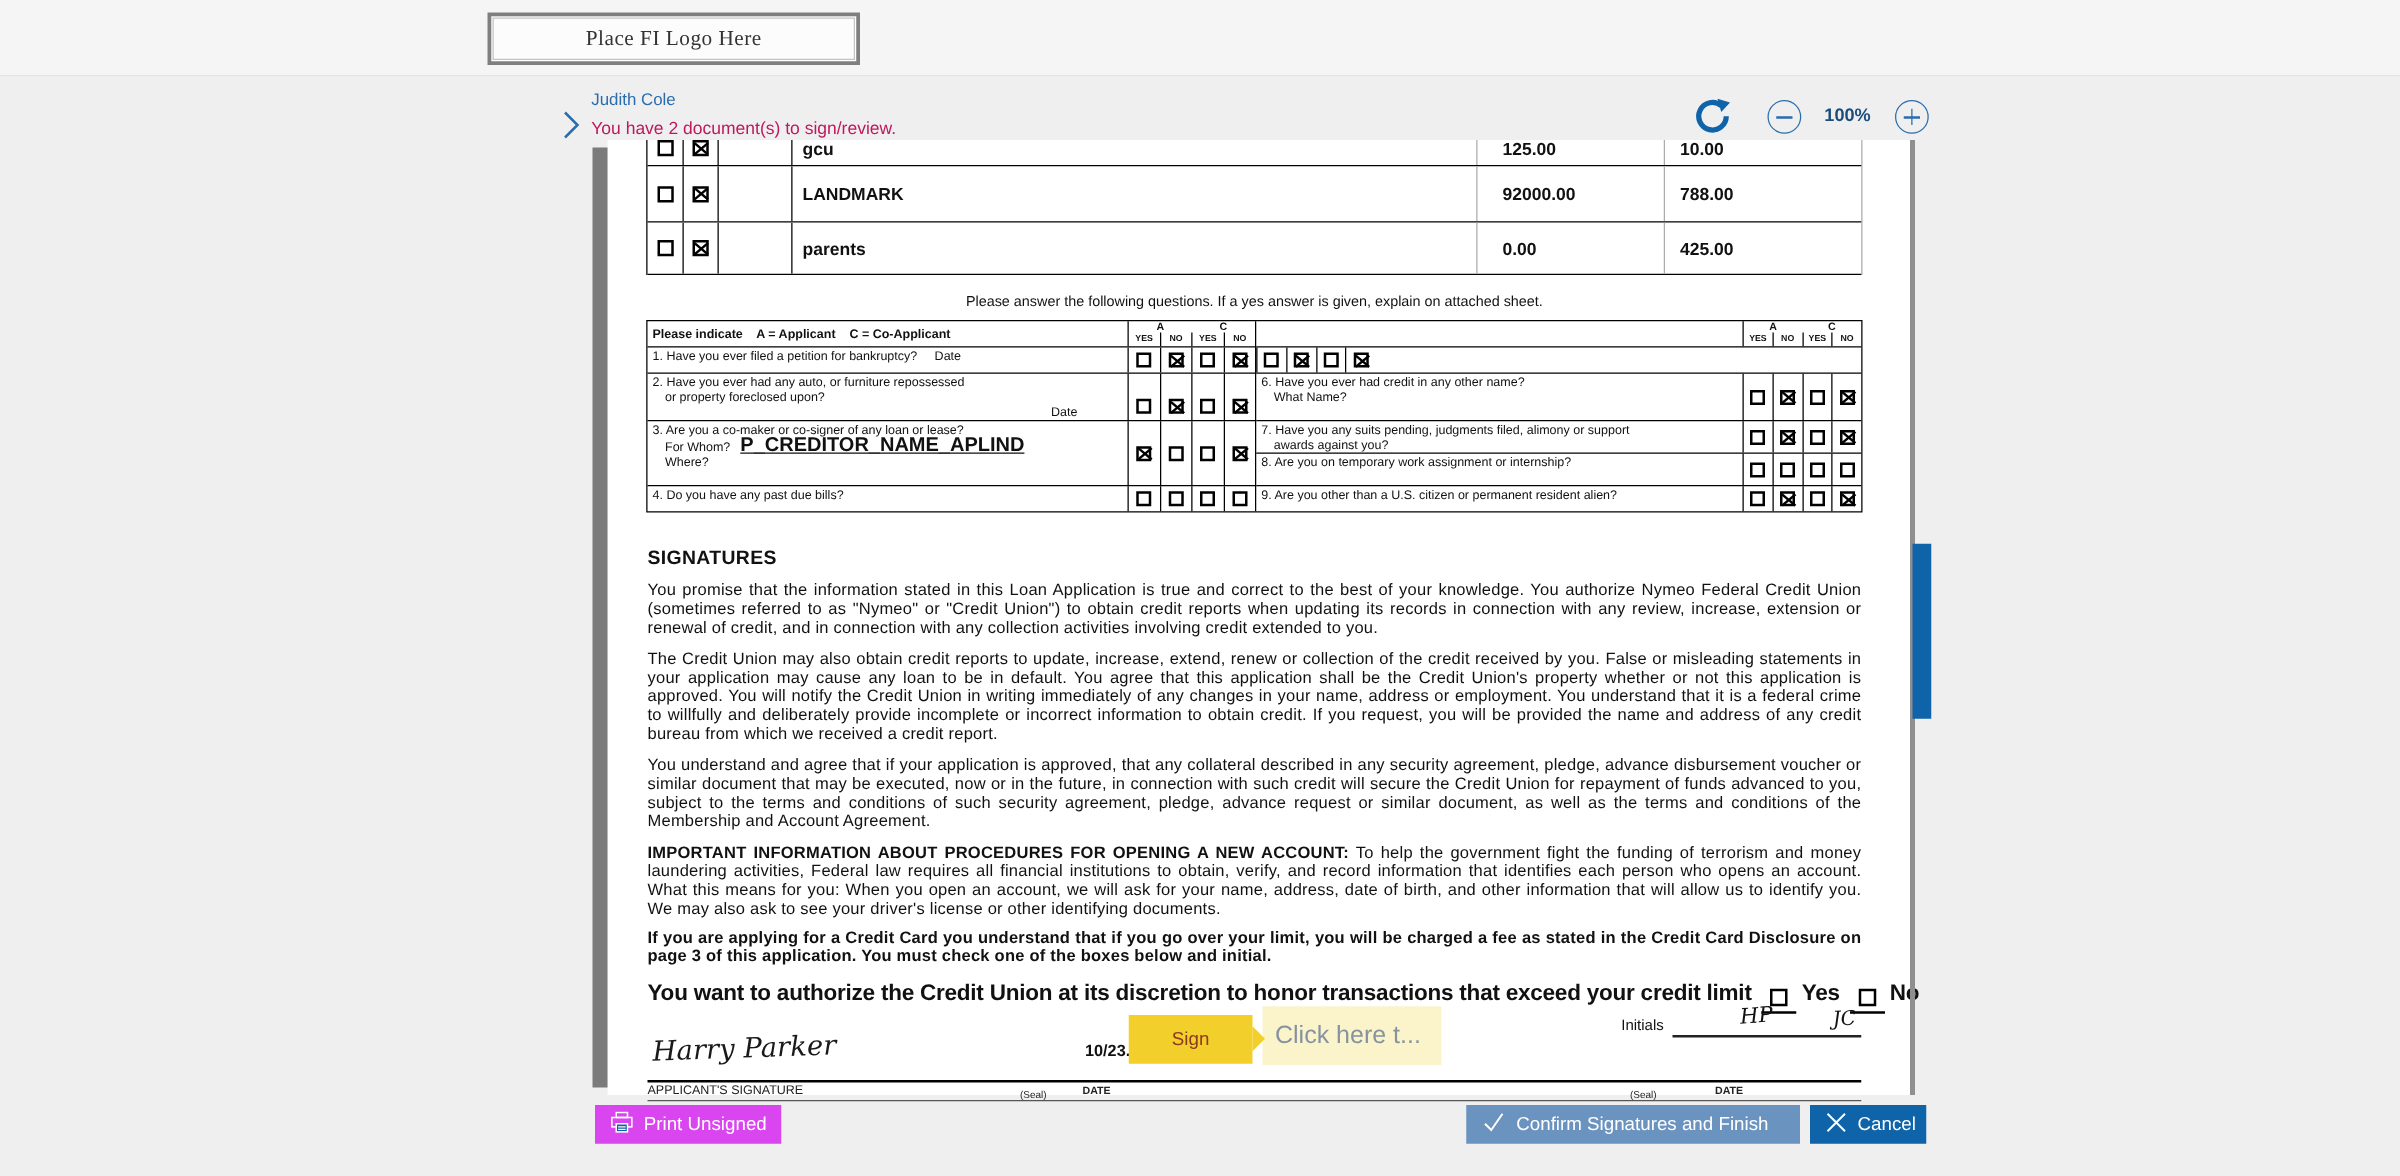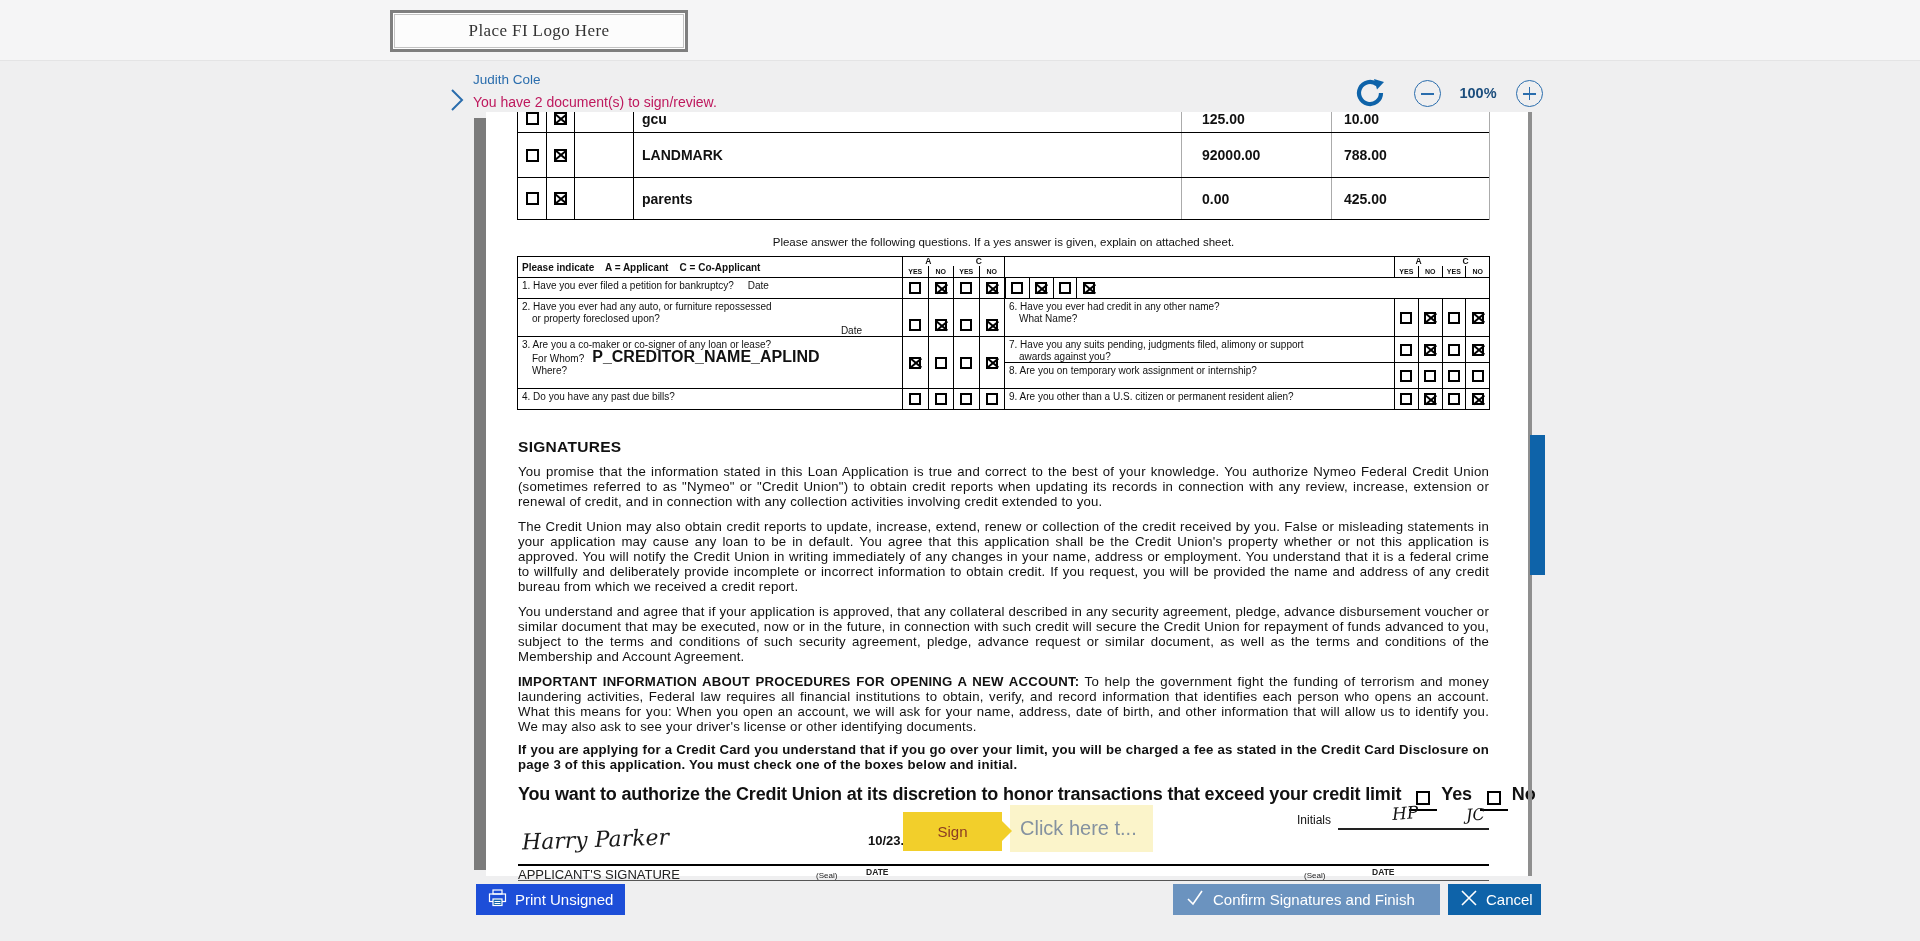--- a/index.html
+++ b/index.html
@@ -64,21 +64,21 @@
   .q-ac span{width:50%;text-align:center;}
   .q-yn{display:flex;flex:1;font-size:7px;font-weight:bold;}
   .q-yn span{flex:1;text-align:center;border-left:1px solid #000;line-height:11px;}
   .q-yn span:first-child{border-left:none;}
   .q-cbcell{width:25.5px;border-left:1px solid #000;display:flex;align-items:center;justify-content:center;}
   .q-right .q-cbcell{width:23.75px;}
   .cb-end .q-cbcell{align-items:flex-end;padding-bottom:5px;}
   .q-cbcell .cb{width:12px;height:12px;}
   .q-line.indent{padding-left:10px;}
   .q-line.right{text-align:right;padding-right:36px;}
-  .q-big{font-size:16px;font-weight:bold;margin-left:8px;}
+  .q-big{font-size:16px;font-weight:bold;margin-left:8px;text-decoration:underline;}
 
   
   .sig-h{margin-top:28px;font-size:15.5px;font-weight:bold;letter-spacing:.3px;}
   .para{margin-top:10px;font-size:13.2px;line-height:15px;text-align:justify;letter-spacing:.015em;}
   .para.first{margin-top:8px;}
   .para.tight{margin-top:8px;}
   .bold{font-weight:bold;}
 
   .auth-line{margin-top:12px;font-size:18px;font-weight:bold;letter-spacing:-.01em;white-space:nowrap;}
   .seg{display:inline-block;border-bottom:2px solid #000;padding:0 7px 1px;margin:0 4px 0 8px;vertical-align:-3px;}
@@ -94,31 +94,31 @@
   .sig-date{position:absolute;left:350px;top:32px;font-size:13px;font-weight:bold;}
   .sign-tag{position:absolute;left:385px;top:11px;width:99px;height:39px;background:#f2cf2b;cursor:pointer;
     display:flex;align-items:center;justify-content:center;font-size:15px;color:#8b3a23;z-index:2;}
   .sign-tag::after{content:'';position:absolute;left:99px;top:9px;border-top:10px solid transparent;
     border-bottom:10px solid transparent;border-left:10px solid #f2cf2b;}
   .click-box{position:absolute;left:492px;top:4px;width:143px;height:47px;background:#fbf4ca;cursor:pointer;
     display:flex;align-items:center;padding-left:10px;font-size:20px;color:#8592a0;z-index:1;}
   .sig-line{position:absolute;left:0;right:0;top:63px;border-top:2px solid #000;}
   .lbl{position:absolute;font-size:8px;color:#222;}
   .ldate{font-weight:bold;font-size:8.5px;}
-  .l-appsig{left:0;top:66px;font-size:13px;}
+  .l-appsig{left:0;top:66px;font-size:10px;}
   .l-seal1{left:298px;top:70px;}
   .l-date1{left:348px;top:66px;}
   .l-seal2{left:786px;top:70px;}
   .l-date2{left:854px;top:66px;}
   .bottom-line{position:absolute;left:0;right:0;top:79px;border-top:1px solid #555;}
 
   
   .btn{position:absolute;top:884px;height:31px;display:flex;align-items:center;gap:8px;color:#fff;
     font-size:15px;padding:0 12px;cursor:pointer;white-space:nowrap;}
-  .btn-print{left:476px;background:#1d4ed8;}
+  .btn-print{left:476px;background:#d946ef;}
   .btn-confirm{left:1173px;width:267px;background:#6b93bf;}
   .btn-cancel{left:1448px;width:93px;background:#0e63a9;}
 </style>
 </head>
 <body>
 
 <div class="topbar">
   <div class="logo-box">
     <span>Place FI Logo Here</span>
   </div>

